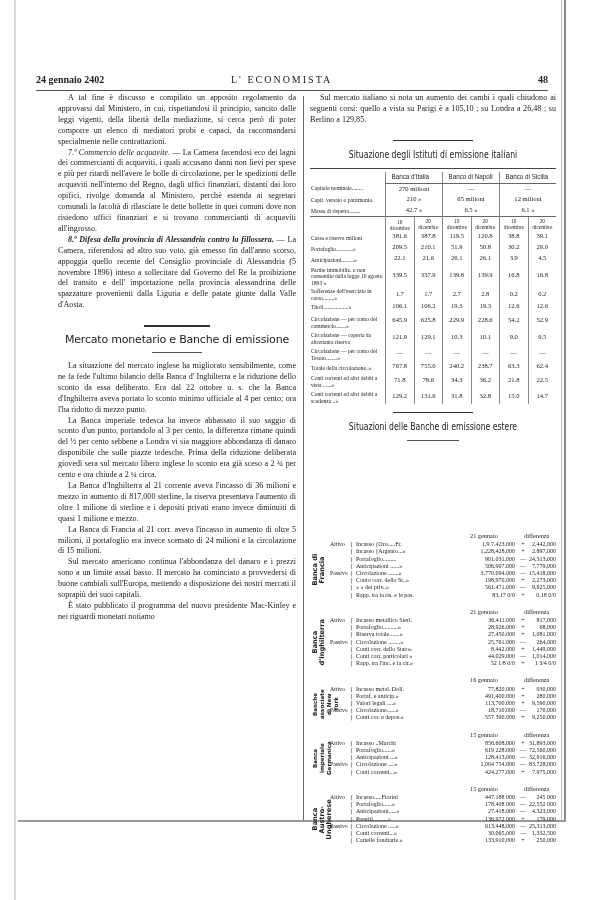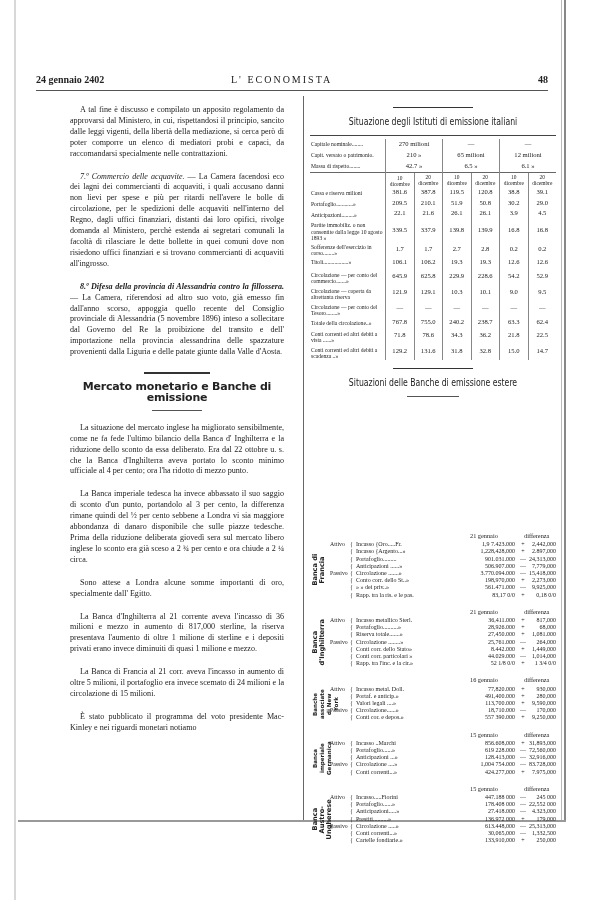--- a/index.html
+++ b/index.html
@@ -8,28 +8,28 @@
   .page-edge-right{position:absolute;left:561px;top:0;width:1px;height:820px;background:#bbb;}
   .page-edge-right2{position:absolute;left:564px;top:0;width:2px;height:822px;background:#888;}
   .bottom-rule{position:absolute;left:18px;top:820px;width:548px;height:2px;background:#999;}
   .header{position:absolute;left:36px;top:74px;width:512px;height:16px;font-size:10px;font-family:"Liberation Serif",serif;}
   .header .date{position:absolute;left:0;top:0;font-weight:bold;}
   .header .title{position:absolute;left:195px;top:0;letter-spacing:2px;}
   .header .num{position:absolute;right:0;top:0;font-weight:bold;}
   .header-rule{position:absolute;left:36px;top:90px;width:512px;height:1px;background:#555;}
   .col-rule{position:absolute;left:303px;top:96px;width:1px;height:724px;background:#666;}
   .col{position:absolute;font-size:8.1px;line-height:10.9px;text-align:justify;font-family:"Liberation Serif",serif;}
-  .col p{margin:12px;text-indent:10px;}
+  .col p{margin:0;text-indent:10px;}
   .col .b{font-weight:bold;}
   .col .i{font-style:italic;}
   .col-left{left:58px;top:93px;width:238px;}
   .col-right{left:310px;top:93px;width:246px;}
   .short-rule{height:2px;background:#333;margin:10px auto 8px;}
   .thin-rule{height:1px;background:#555;margin:6px auto 8px;}
-  .sec-head{font-family:"DejaVu Sans","Liberation Sans",sans-serif;font-weight:bold;font-size:11px;text-align:center;text-indent:0;letter-spacing:-0.2px;margin:6px 0;}
+  .sec-head{font-family:"DejaVu Sans","Liberation Sans",sans-serif;font-weight:normal;font-size:11px;text-align:center;text-indent:0;letter-spacing:-0.2px;margin:6px 0;}
   .sec-head2{font-family:"DejaVu Sans Condensed","Liberation Sans",sans-serif;font-size:10.5px;text-align:center;margin:6px 0 8px;transform:scaleX(0.82);white-space:nowrap;}
   table.it{border-collapse:collapse;font-size:6.2px;width:246px;font-family:"Liberation Serif",serif;}
   table.it td,table.it th{padding:0 1px;vertical-align:middle;}
   table.it .lbl{font-size:5.6px;line-height:6.5px;text-align:left;width:73px;}
   table.it .num{text-align:center;font-size:6.6px;border-left:1px solid #888;}
   table.it th{font-weight:normal;font-size:7.4px;font-family:"Liberation Sans",sans-serif;transform:scaleX(0.85);border-left:1px solid #888;border-bottom:1px solid #666;}
   table.it tr.sep td{border-top:1px solid #666;}
   .fb{font-size:6px;line-height:7.2px;font-family:"Liberation Serif",serif;position:relative;}
   .fb-vlabel{position:absolute;left:2px;width:14px;writing-mode:vertical-rl;transform:rotate(180deg);font-family:"DejaVu Sans","Liberation Sans",sans-serif;font-weight:bold;font-size:7px;text-align:center;line-height:7px;}
   .fb-grp{position:absolute;left:20px;font-size:5.8px;}
@@ -57,33 +57,40 @@
 
 <div class="col col-left">
   <p>A tal fine è discusso e compilato un apposito regolamento da approvarsi dal Ministero, in cui, rispettandosi il principio, sancito dalle leggi vigenti, della libertà della mediazione, si cerca però di poter comporre un elenco di mediatori probi e capaci, da raccomandarsi specialmente nelle contrattazioni.</p>
   <p><span class="i">7.º Commercio delle acquavite.</span><span> — La Camera facendosi eco dei lagni dei commercianti di acquaviti, i quali accusano danni non lievi per spese e più per ritardi nell'avere le bolle di circolazione, per le spedizioni delle acquaviti nell'interno del Regno, dagli uffici finanziari, distanti dai loro opifici, rivolge domanda al Ministero, perchè estenda ai segretari comunali la facoltà di rilasciare le dette bollette in quei comuni dove non risiedono uffici finanziari e si trovano commercianti di acquaviti all'ingrosso.</span></p>
   <p><span class="i b">8.º Difesa della provincia di Alessandria contro la fillossera.</span><span> — La Camera, riferendosi ad altro suo voto, già emesso fin dall'anno scorso, appoggia quello recente del Consiglio provinciale di Alessandria (5 novembre 1896) inteso a sollecitare dal Governo del Re la proibizione del transito e dell' importazione nella provincia alessandrina delle spazzature provenienti dalla Liguria e delle patate giunte dalla Valle d'Aosta.</span></p>
   <div class="short-rule" style="width:66px;margin-top:14px;"></div>
   <div class="sec-head">Mercato monetario e Banche di emissione</div>
   <div class="thin-rule" style="width:50px;"></div>
   <p>La situazione del mercato inglese ha migliorato sensibilmente, come ne fa fede l'ultimo bilancio della Banca d' Inghilterra e la riduzione dello sconto da essa deliberato. Era dal 22 ottobre u. s. che la Banca d'Inghilterra aveva portato lo sconto minimo ufficiale al 4 per cento; ora l'ha ridotto di mezzo punto.</p>
   <p>La Banca imperiale tedesca ha invece abbassato il suo saggio di sconto d'un punto, portandolo al 3 per cento, la differenza rimane quindi del ½ per cento sebbene a Londra vi sia maggiore abbondanza di danaro disponibile che sulle piazze tedesche. Prima della riduzione deliberata giovedì sera sul mercato libero inglese lo sconto era già sceso a 2 ¾ per cento e ora chiude a 2 ¼ circa.</p>
-  <p>Sono attese a Londra alcune somme importanti di oro, specialmente dall' Egitto.</p>
   <p>La Banca d'Inghilterra al 21 corrente aveva l'incasso di 36 milioni e mezzo in aumento di 817,000 sterline, la riserva presentava l'aumento di oltre 1 milione di sterline e i depositi privati erano invece diminuiti di quasi 1 milione e mezzo.</p>
   <p>La Banca di Francia al 21 corr. aveva l'incasso in aumento di oltre 5 milioni, il portafoglio era invece scemato di 24 milioni e la circolazione di 15 milioni.</p>
-  <p>È stato pubblicato il programma del voto presidente Mac-Kinley e nei riguardi monetari notiamo</p>
+  <p>Sul mercato americano continua l'abbondanza del danaro e i prezzi sono a un limite assai basso. Il mercato ha cominciato a provvedersi di buone cambiali sull'Europa, mettendo a disposizione dei nostri mercati il soprapiù dei suoi capitali.</p>
+  <p>È stato pubblicato il programma del nuovo presidente Mac-Kinley e nei riguardi monetari notiamo</p>
 </div>
 
 <div class="col col-right">
+  <p>Sul mercato italiano si nota un aumento dei cambi i quali chiudono ai seguenti corsi: quello a vista su Parigi è a 105,10 ; su Londra a 26,48 ; su Berlino a 129,85.</p>
   <div class="short-rule" style="width:80px;height:1px;margin-top:14px;"></div>
   <div class="sec-head2">Situazione degli Istituti di emissione italiani</div>
   <div style="height:1px;background:#444;margin:0 0 3px;"></div>
 
   <table class="it">
     <tbody>
+        <tr>
+      <td class="lbl"></td>
+      <th colspan="2">Banca d'Italia</th>
+      <th colspan="2">Banco di Napoli</th>
+      <th colspan="2">Banco di Sicilia</th>
+    </tr>
     <tr>
       <td class="lbl">Capitale nominale........</td>
       <td class="num" colspan="2">270 milioni</td>
       <td class="num" colspan="2">—</td>
       <td class="num" colspan="2">—</td>
     </tr>
     <tr>
       <td class="lbl">Capit. versato o patrimonio.</td>
       <td class="num" colspan="2">210 »</td>
       <td class="num" colspan="2">65 milioni</td>

